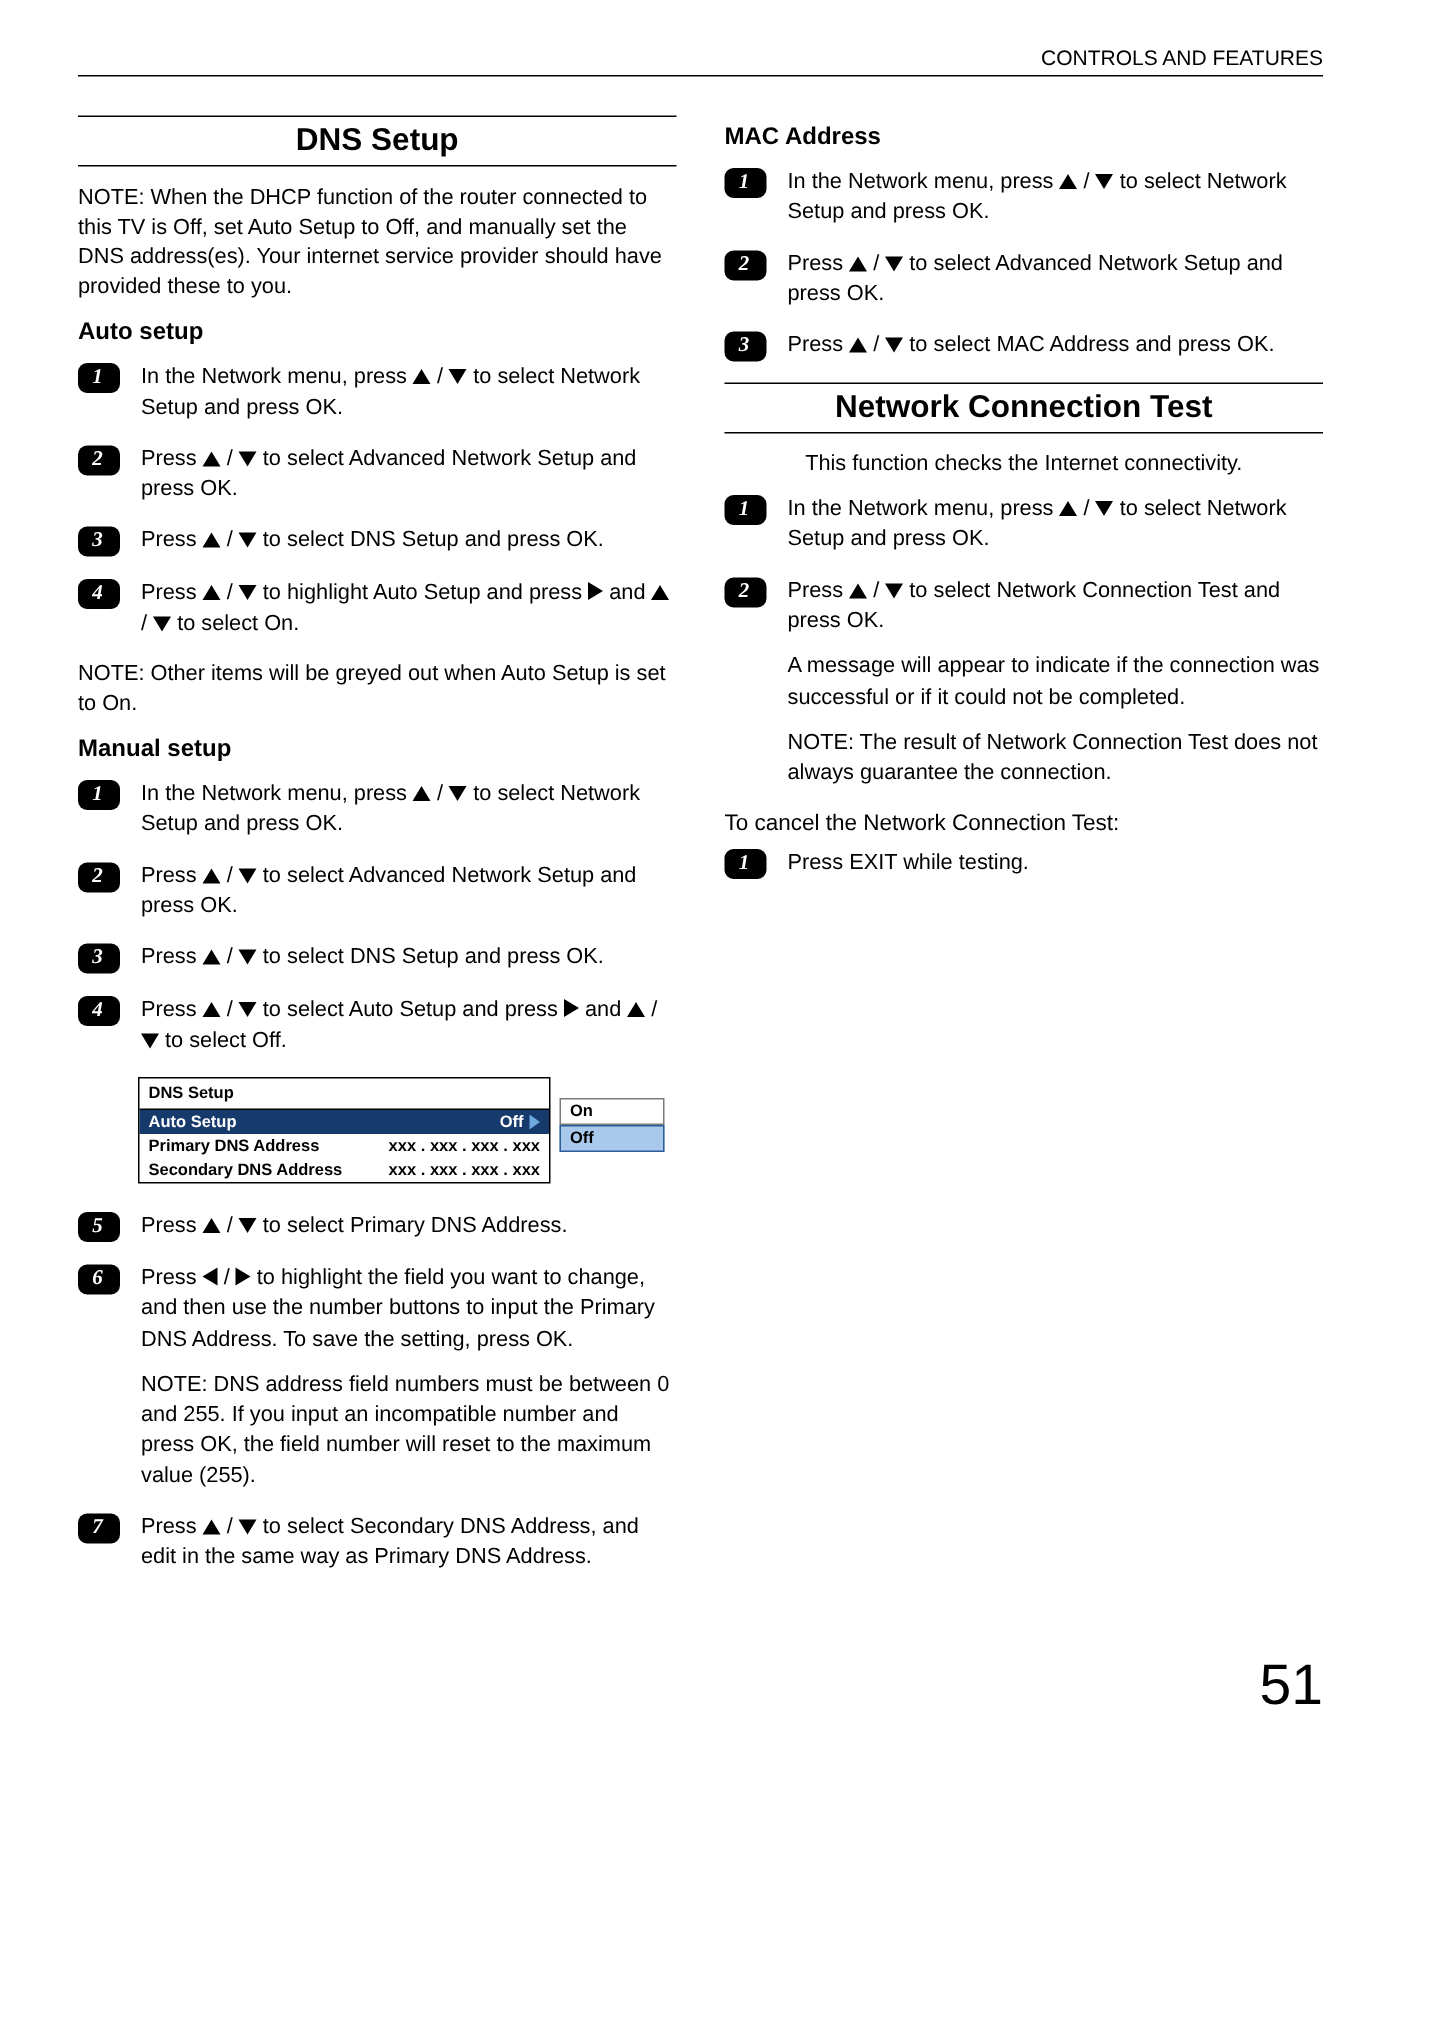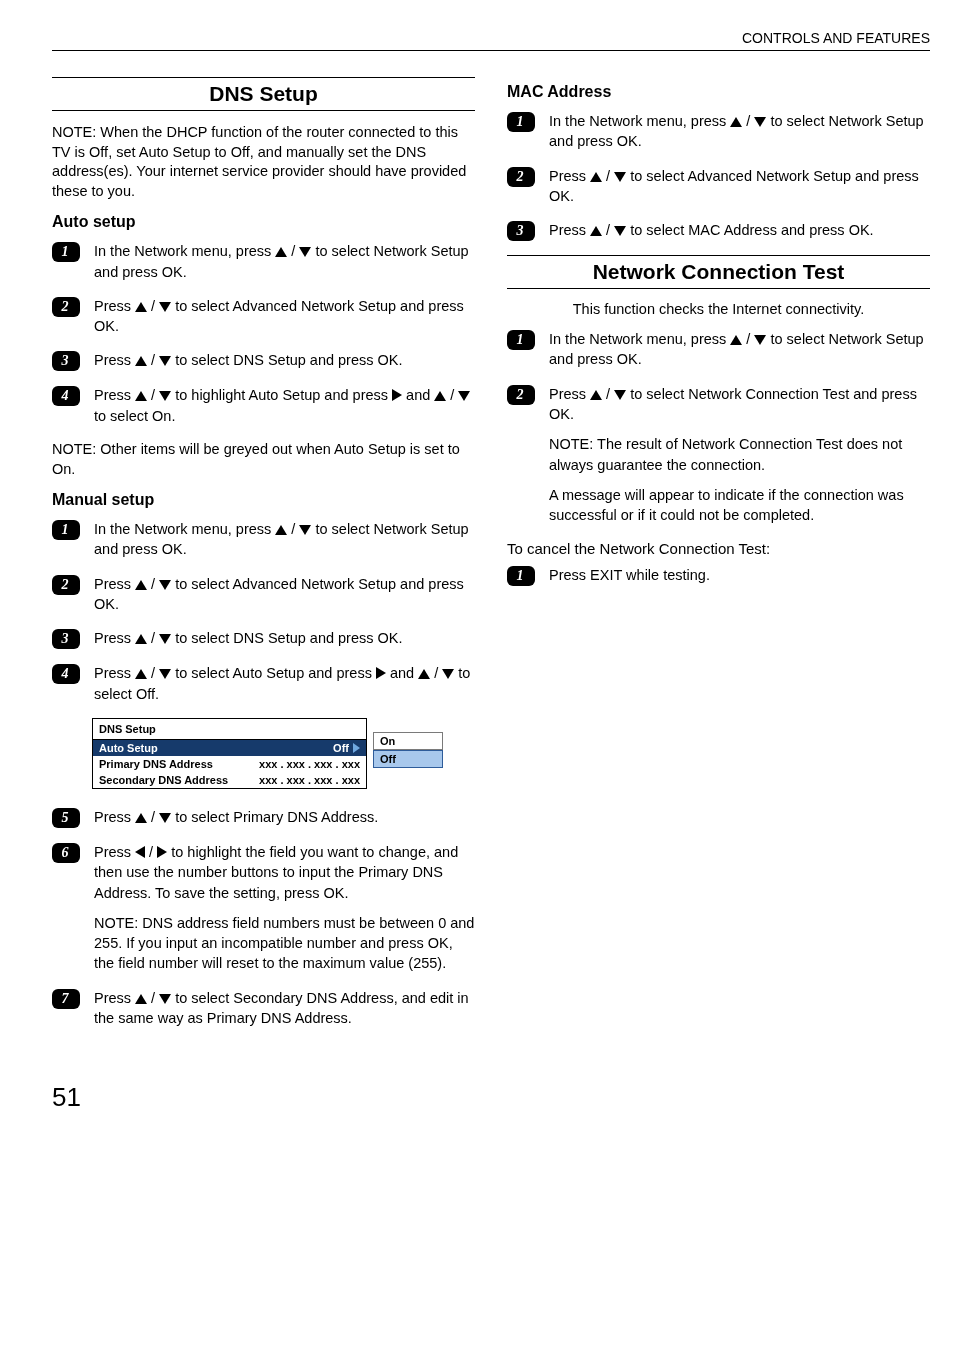--- a/index.html
+++ b/index.html
@@ -5,21 +5,21 @@
   * { box-sizing: border-box; }
   body {
     font-family: Arial, Helvetica, sans-serif;
     margin: 0;
     padding: 0;
     background: #fff;
     color: #000;
     width: 954px;
   }
   .page {
-    padding: 30px 24px 20px 52px;
+    padding: 30px 72px 20px 52px;
     position: relative;
   }
   .top-header {
     text-align: right;
     font-size: 14px;
     border-bottom: 1px solid #000;
     padding-bottom: 4px;
     margin-bottom: 20px;
   }
   .two-col {
@@ -145,22 +145,22 @@
     margin-top: 14px;
     font-weight: bold;
   }
   .dns-opt.sel {
     background: #a8c8ec;
     border-color: #2e5c9a;
     margin-top: 0;
   }
 
   .page-number {
-    font-size: 26px;
-    text-align: left;
+    font-size: 38px;
+    text-align: right;
     margin-top: 40px;
     font-family: Arial, sans-serif;
   }
 </style>
 </head>
 <body>
 
 <div class="page">
   <div class="top-header">CONTROLS AND FEATURES</div>
 
@@ -316,24 +316,24 @@
         <div class="step-badge">1</div>
         <div class="step-text">
           <span>In the </span><b>Network</b><span> menu, press </span><span class="tri-up"></span> / <span class="tri-down"></span><span> to select </span><b>Network Setup</b><span> and press </span><b>OK</b><span>.</span>
         </div>
       </div>
 
       <div class="step">
         <div class="step-badge">2</div>
         <div class="step-text">
           <span>Press </span><span class="tri-up"></span> / <span class="tri-down"></span><span> to select </span><b>Network Connection Test</b><span> and press </span><b>OK</b><span>.</span>
+          <div class="note">A message will appear to indicate if the connection was successful or if it could not be completed.</div>
           <div class="note">
             <b>NOTE:</b><span> The result of Network Connection Test does not always guarantee the connection.</span>
           </div>
-          <div class="note">A message will appear to indicate if the connection was successful or if it could not be completed.</div>
         </div>
       </div>
 
       <div class="sub-heading-small">To cancel the Network Connection Test:</div>
 
       <div class="step">
         <div class="step-badge">1</div>
         <div class="step-text">
           <span>Press </span><b>EXIT</b><span> while testing.</span>
         </div>

